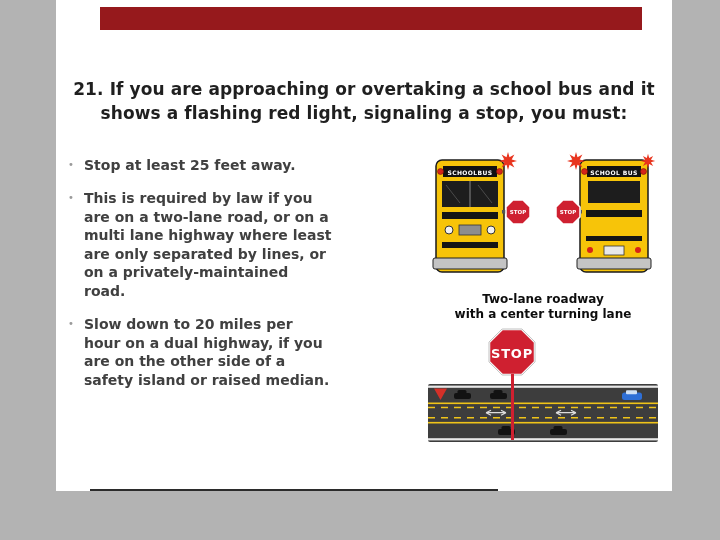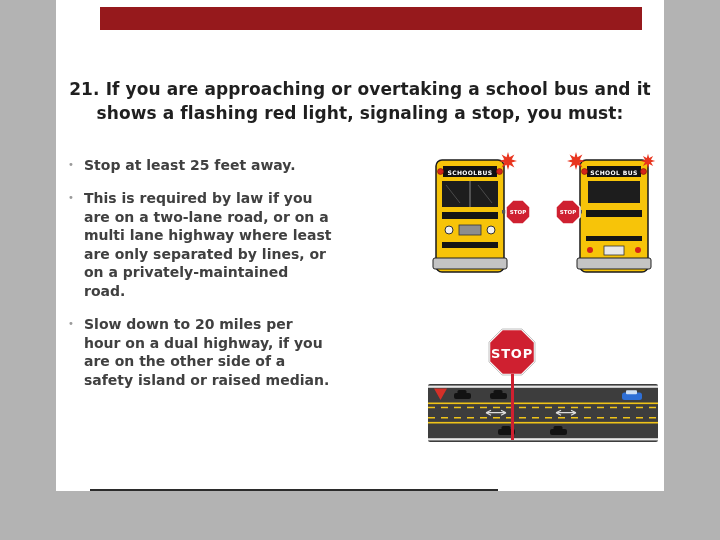--- a/index.html
+++ b/index.html
@@ -5,20 +5,21 @@
   html, body { margin: 0; padding: 0; }
   body {
     width: 720px; height: 540px;
     background: var(--frame, #b3b3b3);
     font-family: "DejaVu Sans", "Liberation Sans", sans-serif;
     position: relative; overflow: hidden;
   }
   .slide {
     position: absolute; left: 56px; top: 0; width: 608px; height: 491px;
     background: #ffffff;
+    padding-left: 8px;
   }
   .top-bar {
     position: absolute; left: 44px; top: 7px; width: 542px; height: 23px;
     background: var(--accent-bar, #96191c);
   }
   .title {
     position: absolute; left: 10px; right: 10px; top: 78px;
     text-align: center; font-size: 17px; font-weight: bold;
     color: #1f1f1f; line-height: 1.4; letter-spacing: 0.1px;
   }
@@ -125,20 +126,22 @@
         <g transform="translate(140,62)">
           <polygon points="12,-5 12,5 5,12 -5,12 -12,5 -12,-5 -5,-12 5,-12" fill="#cf2030" stroke="#fff" stroke-width="1.5"></polygon>
           <text x="0" y="2.2" font-size="5.5" font-weight="bold" fill="#fff" text-anchor="middle">STOP</text>
         </g>
         <use href="#burst" transform="translate(148,11)"></use>
         <use href="#burst" transform="translate(220,11) scale(0.8)"></use>
       </g>
     </svg>
 
     <div class="caption">
+      <div>Two-lane roadway</div>
+      <div>with a center turning lane</div>
     </div>
 
     <svg class="stop-sign-svg" viewBox="0 0 48 48">
       <polygon points="33.9,1 47,14.1 47,33.9 33.9,47 14.1,47 1,33.9 1,14.1 14.1,1" fill="#cf2030" stroke="#ffffff" stroke-width="2.5"></polygon>
       <polygon points="33.9,1 47,14.1 47,33.9 33.9,47 14.1,47 1,33.9 1,14.1 14.1,1" fill="none" stroke="#b0b0b0" stroke-width="0.8"></polygon>
       <text x="24" y="29.5" font-size="13" font-weight="bold" fill="#ffffff" text-anchor="middle" letter-spacing="0.8">STOP</text>
     </svg>
 
     <div class="stop-stem"></div>
 

